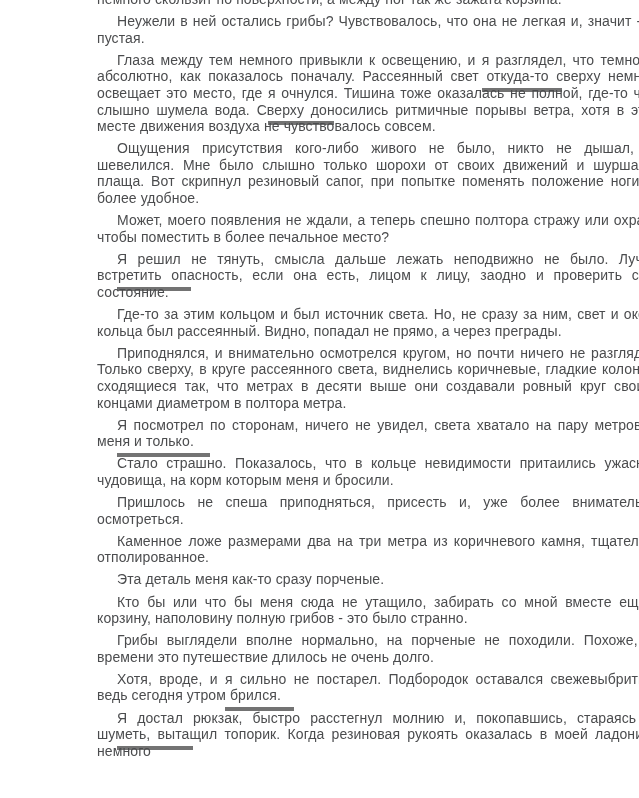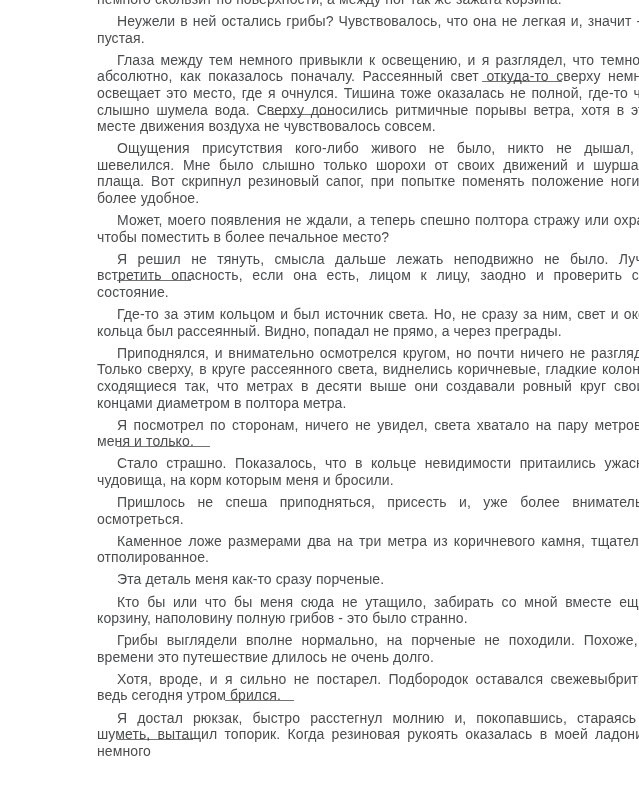--- a/index.html
+++ b/index.html
@@ -32,22 +32,22 @@
   }
   .text-column p {
     margin: 0 0 5.5px 0;
     text-align: justify;
     text-indent: 20px;
   }
   .text-column p.no-indent {
     text-indent: 0;
   }
   .mark {
-    border-bottom: 1px solid #737373;
-    padding-bottom: 13px;
+    border-bottom: 4px solid #737373;
+    padding-bottom: 20px;
   }
 </style>
 </head>
 <body>
 
 <div class="page">
   <div class="text-column" id="text-column">
       <p class="no-indent"><span>немного скользит по поверхности, а между ног так же зажата корзина.</span></p>
       <p><span>Неужели в ней остались грибы? Чувствовалось, что она не легкая и, значит - не пустая.</span></p>
       <p><span>Глаза между тем немного привыкли к освещению, и </span><span class="mark">я разглядел</span><span>, что темно не абсолютно, как показалось поначалу. Рассеянный свет откуда-то сверху немного освещает это место, где </span><span class="mark">я очнулся</span><span>. Тишина тоже оказалась не полной, где-то чуть слышно шумела вода. Сверху доносились ритмичные порывы ветра, хотя в этом месте движения воздуха не чувствовалось совсем.</span></p>

